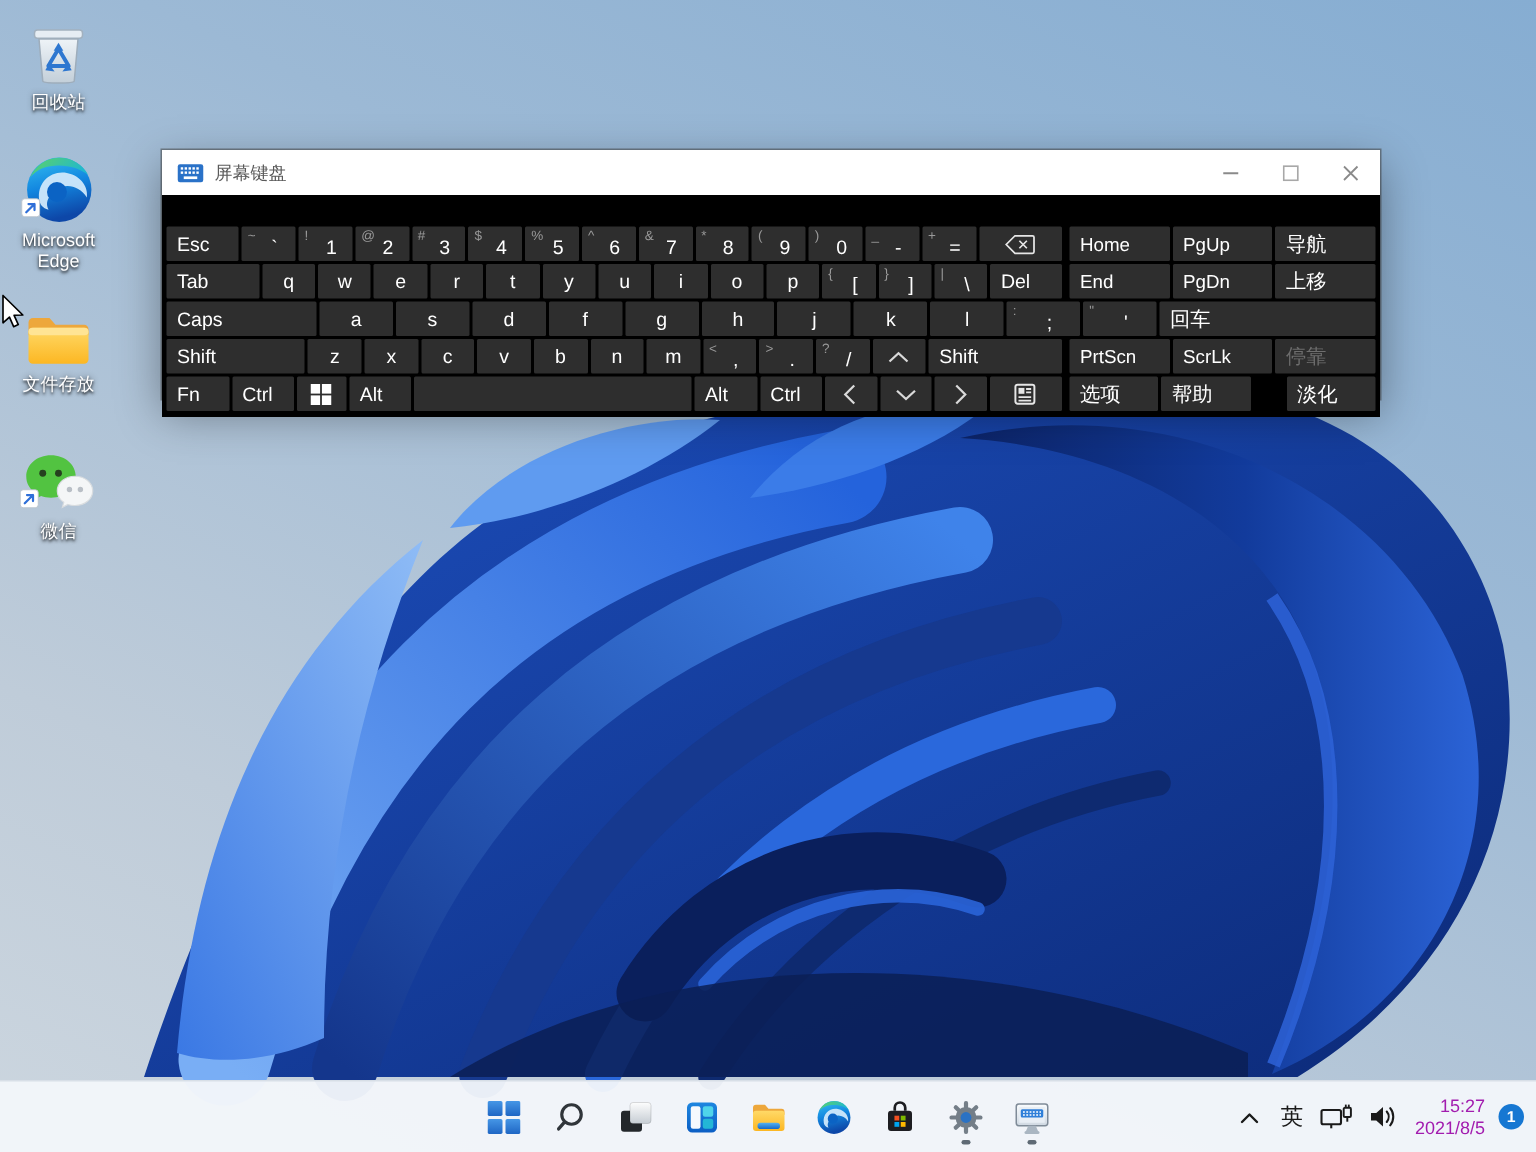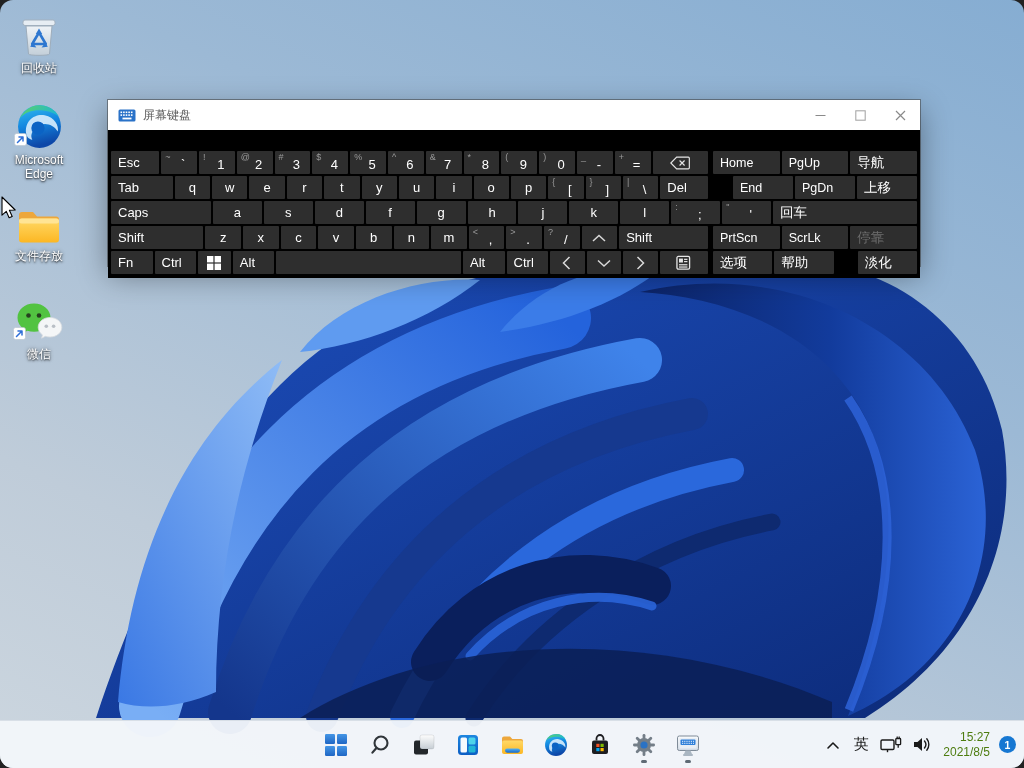--- a/index.html
+++ b/index.html
@@ -1,21 +1,20 @@
 <!DOCTYPE html>
 <html><head>
 <meta charset="utf-8">
 <style>
   html,body{margin:0;padding:0;background:#222;}
   *{box-sizing:border-box;}
   .desktop{
     position:relative;width:1024px;height:768px;overflow:hidden;
     font-family:"Liberation Sans","DejaVu Sans",sans-serif;
     background:linear-gradient(205deg,#86add2 0%,#9cb9d5 35%,#bfccd9 75%,#ccd6df 100%);
-    border-radius:13px;
   }
   .bloom{position:absolute;left:0;top:0;}
 
   
   .dicon{position:absolute;left:2px;width:74px;display:flex;flex-direction:column;align-items:center;gap:3px;cursor:default;}
   .dicon .iconwrap{position:relative;display:flex;align-items:center;justify-content:center;}
   .dlabel{font-size:12px;color:#fff;text-align:center;line-height:14px;
     text-shadow:0 1px 2px rgba(0,0,0,.85),0 0 4px rgba(0,0,0,.45);}
   .shortcut-badge{position:absolute;left:-2px;bottom:0;}
 
@@ -43,21 +42,21 @@
   .taskbar{position:absolute;left:0;bottom:0;width:1024px;height:48px;
     background:rgba(242,246,250,.96);border-top:1px solid rgba(210,218,226,.8);}
   .tb-center{position:absolute;left:50%;top:0;transform:translateX(-50%);height:100%;
     display:flex;align-items:center;gap:4px;}
   .task-btn{width:40px;height:40px;border-radius:5px;display:flex;align-items:center;justify-content:center;position:relative;}
   .run-dot{position:absolute;bottom:2px;left:50%;transform:translateX(-50%);
     width:6px;height:3px;border-radius:2px;background:#5f6a75;}
   .tray{position:absolute;right:8px;top:0;height:100%;display:flex;align-items:center;gap:2px;}
   .tray-btn{height:36px;min-width:26px;padding:0 4px;display:flex;align-items:center;justify-content:center;border-radius:4px;}
   .ime{font-size:15px;color:#1a1a1a;}
-  .clock{text-align:right;font-size:12px;line-height:15px;color:#4d7c0f;padding:0 5px;}
+  .clock{text-align:right;font-size:12px;line-height:15px;color:#a21caf;padding:0 5px;}
   .badge{width:17px;height:17px;border-radius:50%;background:#1677d2;color:#fff;font-size:10.5px;
     display:flex;align-items:center;justify-content:center;margin-left:2px;font-weight:bold;}
 
   .cursor{position:absolute;left:1px;top:196px;z-index:50;}
 </style>
 </head>
 <body>
 
 <div class="desktop">
 
@@ -350,21 +349,21 @@
             </div>
             <div class="key has-sub" style="flex: 1 1 0px;">
               <span class="sub">|</span>
               <span class="main">\</span>
             </div>
             <div class="key left" style="flex: 1.15 1 0px;">
               <span class="main">Del</span>
             </div>
           </div>
           <div class="kb-nav">
-            <div class="key left" style="flex: 1 1 0px; margin-left: 20px;">
+            <div class="key left" style="flex: 1 1 0px;">
               <span class="main">End</span>
             </div>
             <div class="key left" style="flex: 1 1 0px;">
               <span class="main">PgDn</span>
             </div>
             <div class="key left cjk" style="flex: 1 1 0px;">
               <span class="main">上移</span>
             </div>
           </div>
         </div>

